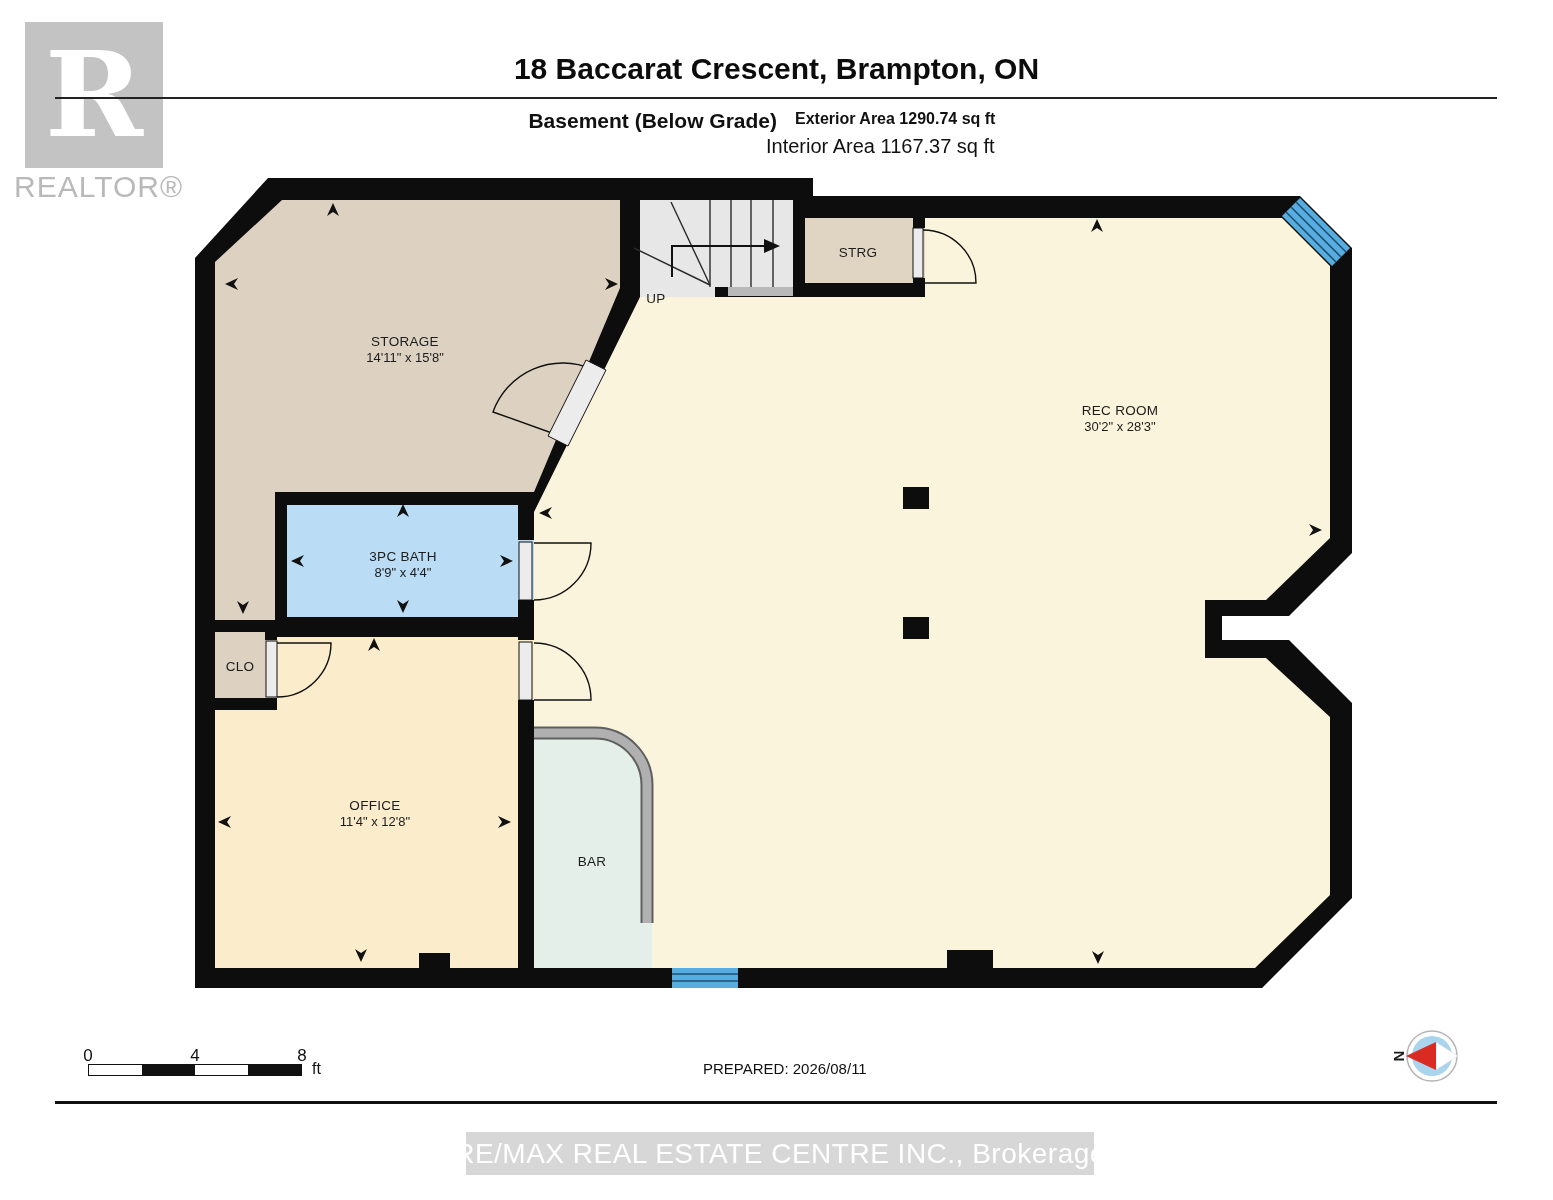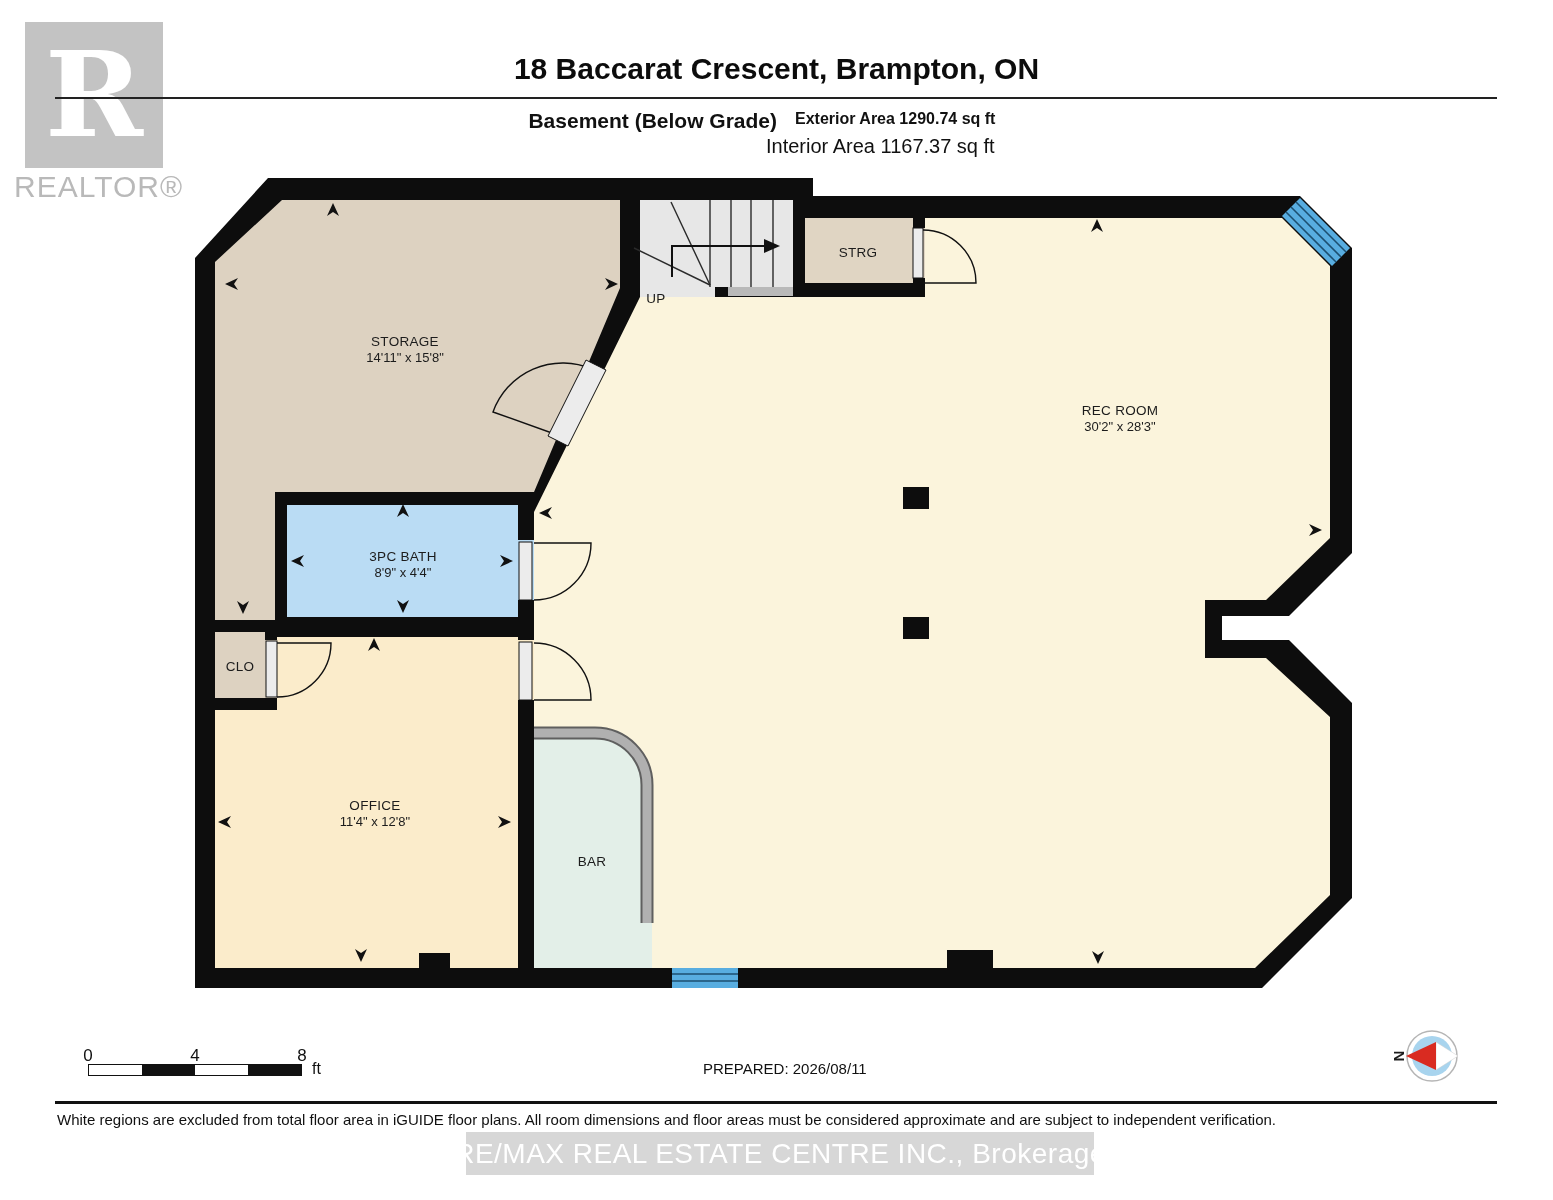--- a/index.html
+++ b/index.html
@@ -165,18 +165,17 @@
   <div id="scale-bar">
     <div class="seg" style="background:#fff"></div>
     <div class="seg" style="background:#111"></div>
     <div class="seg" style="background:#fff"></div>
     <div class="seg" style="background:#111"></div>
   </div>
   <span id="scale-unit">ft</span>
 
   <div id="prepared">PREPARED: 2026/08/11</div>
   <div id="footer-rule"></div>
-  <div id="disclaimer">White regions are excluded from total floor area in iGUIDE floor plans. All room dimensions and floor areas must be considered approximate and are subject to independent verification.</div>
   <div id="watermark">
     <span>RE/MAX REAL ESTATE CENTRE INC., Brokerage</span>
   </div>
 
 </div>
 
 </body></html>

